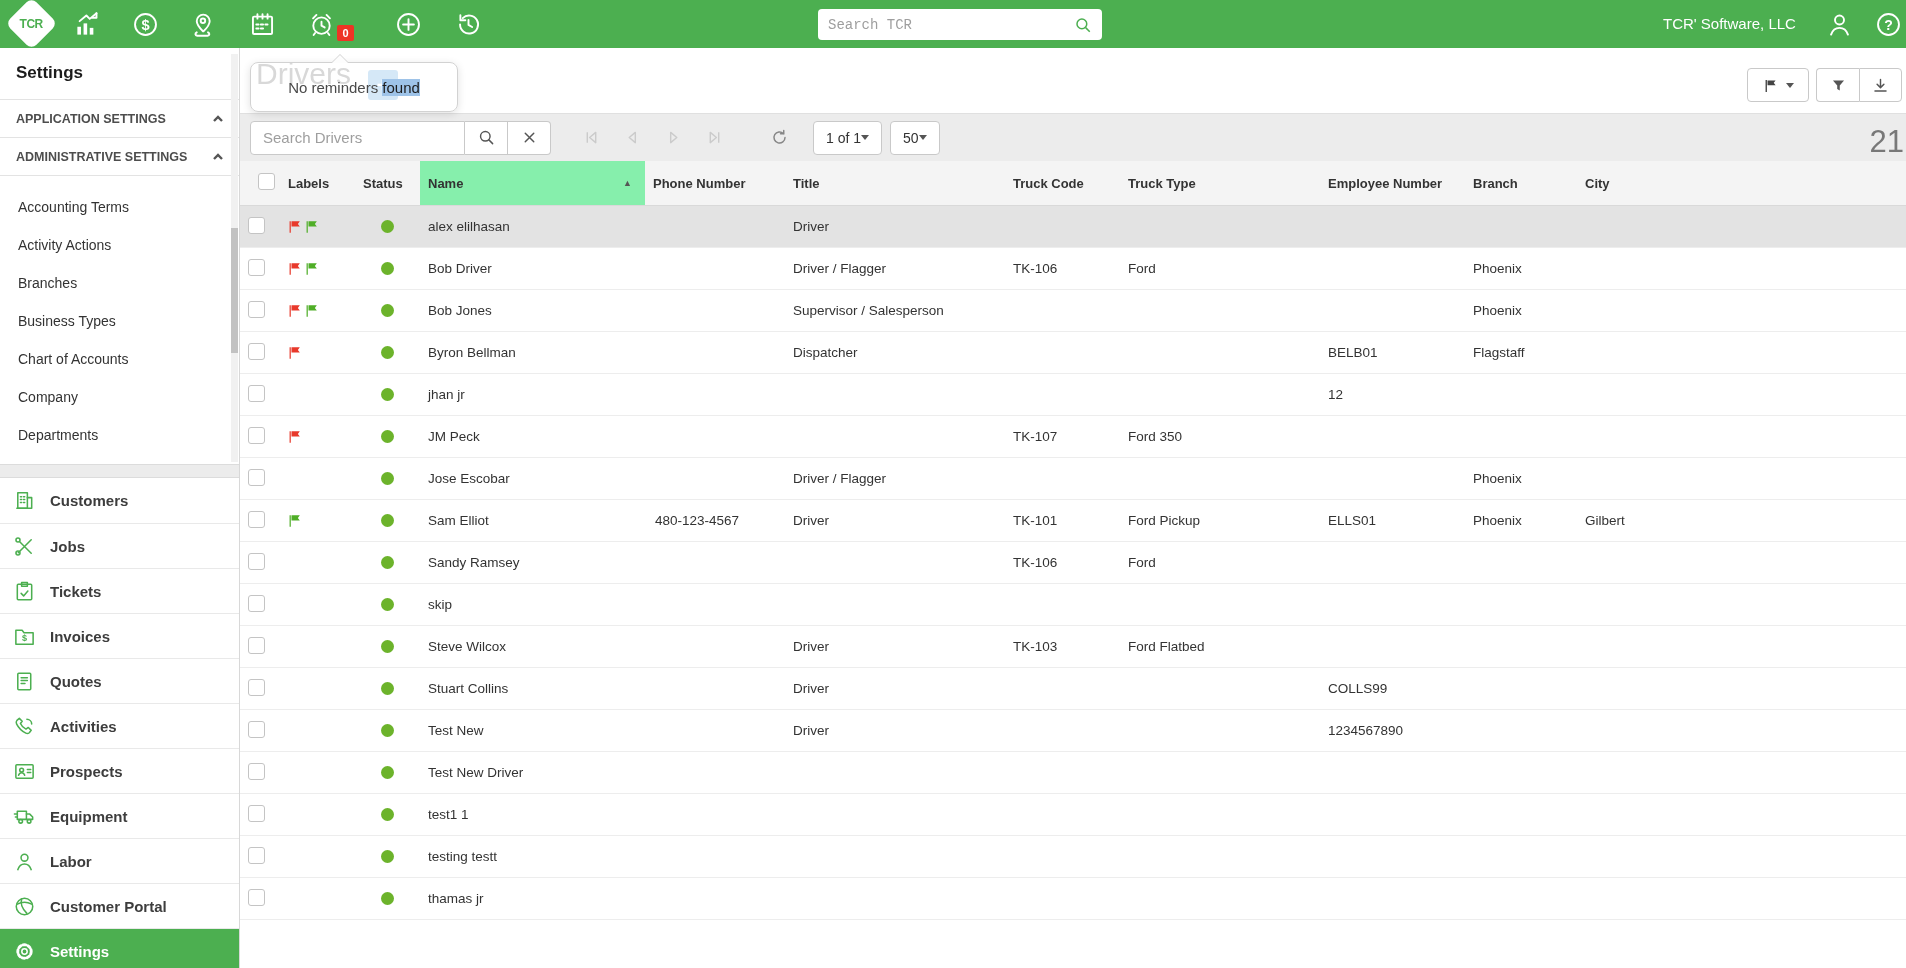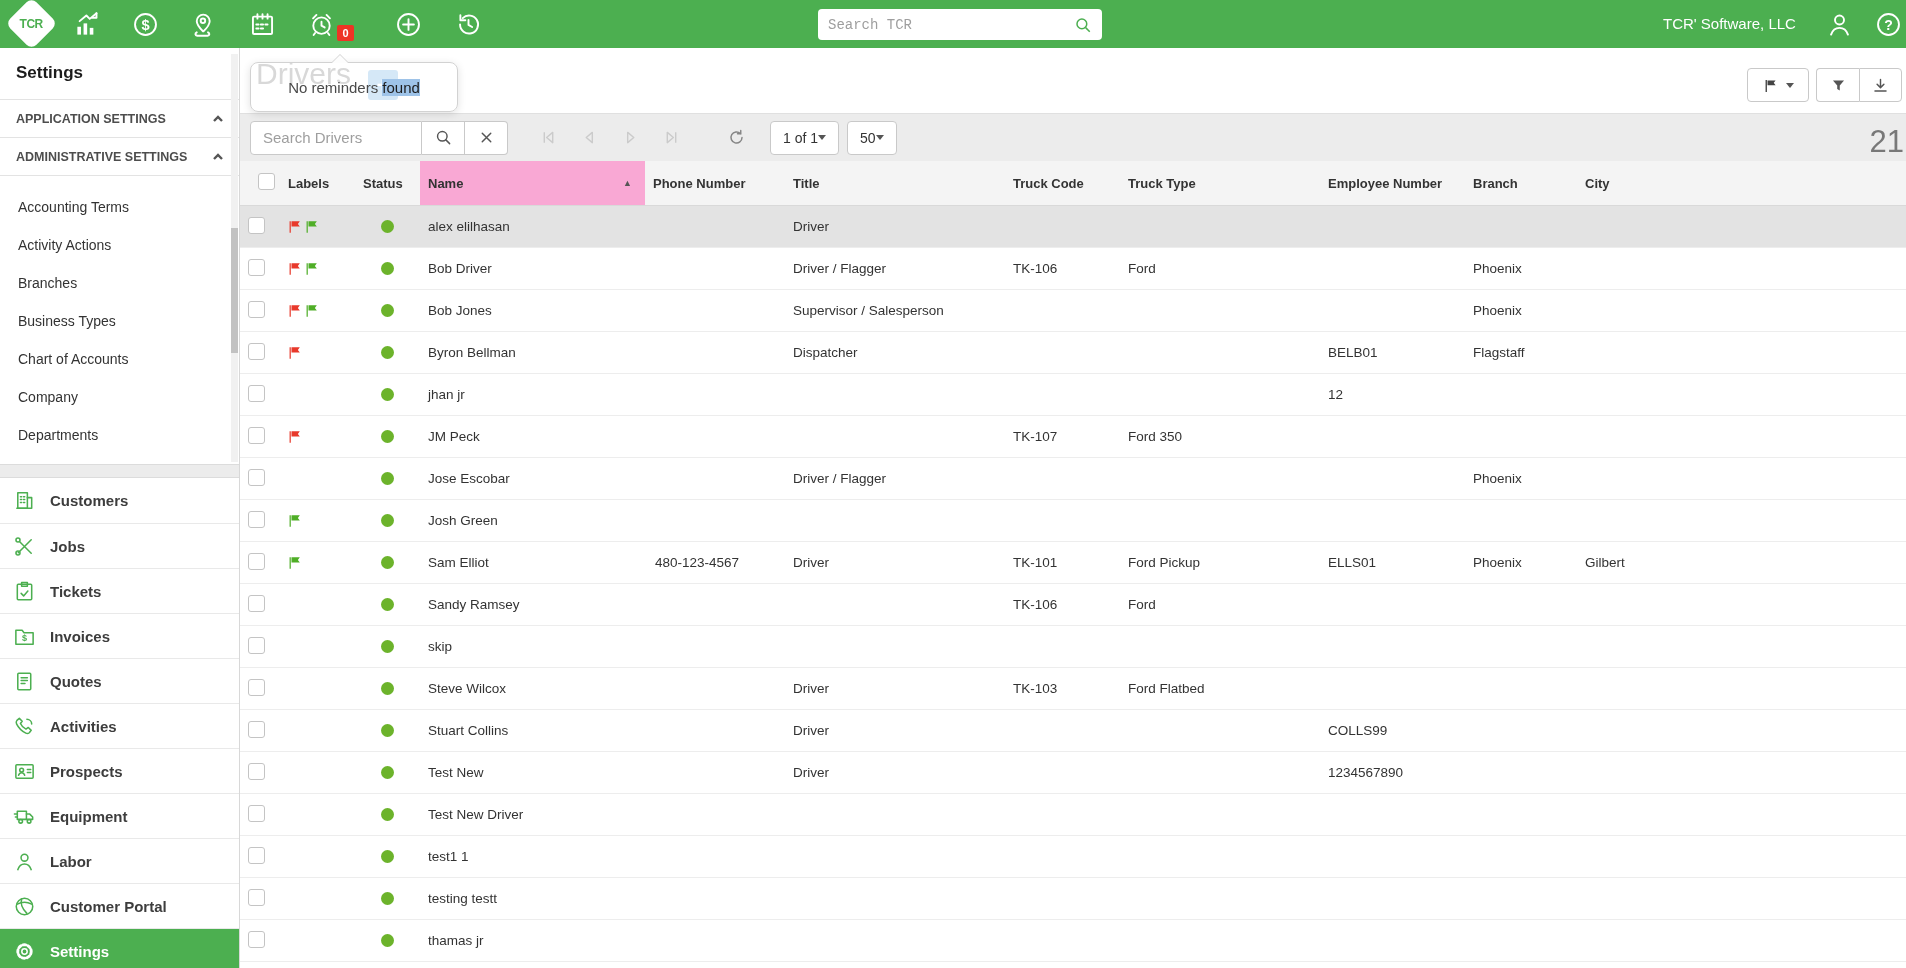--- a/index.html
+++ b/index.html
@@ -80,21 +80,21 @@
   .icon-btn { width:43px; }
   .icon-btn:first-child { border-radius:4px 0 0 4px; border-right:none; }
   .icon-btn:last-child { border-radius:0 4px 4px 0; }
   .caret { display:inline-block; width:0; height:0; border-left:4px solid transparent;
            border-right:4px solid transparent; border-top:5px solid #555; }
 
   
   .toolbar { position:absolute; top:65px; left:0; right:0; height:48px; background:#ececec;
              border-top:1px solid #e0e0e0; display:flex; align-items:center; padding-left:10px; }
   .search-group { display:flex; height:34px; }
-  .search-group input { width:172px; border:1px solid #c9c9c9; border-radius:4px 0 0 4px;
+  .search-group input { width:215px; border:1px solid #c9c9c9; border-radius:4px 0 0 4px;
              padding:0 12px; font-size:15px; color:#333; outline:none; background:#fff;
              font-family:"Liberation Sans", sans-serif; }
   .search-group input::placeholder { color:#9e9e9e; }
   .sg-btn { width:43px; background:#fff; border:1px solid #c9c9c9; border-left:none;
             display:flex; align-items:center; justify-content:center; cursor:pointer; }
   .sg-btn.last { border-radius:0 4px 4px 0; }
   .sg-btn svg { width:17px; height:17px; stroke:#555; fill:none; stroke-width:1.7; stroke-linecap:round; }
   .pager { display:flex; align-items:center; margin-left:25px; }
   .pg { width:30px; height:30px; display:flex; align-items:center; justify-content:center;
         margin-right:11px; cursor:default; }
@@ -108,21 +108,21 @@
   .dd-page { margin-left:19px; }
   .dd-size { margin-left:8px; }
   .record-count { margin-left:auto; margin-right:2px; font-size:31px; color:#787878;
                   align-self:flex-end; line-height:38px; }
 
   
   .cols { display:grid; grid-template-columns:40px 75px 65px 225px 140px 220px 115px 200px 145px 112px minmax(0,1fr); }
   .thead { position:absolute; top:113px; left:0; right:0; height:45px; background:#f4f4f4;
            border-bottom:1px solid #d9d9d9; align-items:center; font-size:13px; font-weight:bold; color:#333; }
   .th { padding-left:8px; cursor:pointer; }
-  .th-name { background:#f9a8d4; height:100%; display:flex; align-items:center;
+  .th-name { background:#86efac; height:100%; display:flex; align-items:center;
              justify-content:space-between; padding:0 13px 0 8px; }
   .sort-arrow { font-size:9px; color:#555; }
   .checkbox { display:inline-block; width:17px; height:17px; background:#fff;
               border:1px solid #c4c4c4; border-radius:3px; cursor:pointer; }
   .td-check { padding-left:18px; }
   .tbody { position:absolute; top:158px; left:0; right:0; bottom:0; overflow:hidden; }
   .trow { height:42px; align-items:center; border-bottom:1px solid #ededed; font-size:13.5px;
           color:#333; background:#fff; cursor:pointer; }
   .trow.selected { background:#e3e3e3; }
   .td { padding-left:8px; overflow:hidden; white-space:nowrap; }
@@ -593,40 +593,20 @@
           <div class="td td-check"><span class="checkbox"></span></div>
           <div class="td td-labels">
             <svg viewBox="0 0 16 16">
               <path d="M2.5 1.5v13" stroke="#4fae27" stroke-width="1.4" fill="none"></path>
               <polygon points="4,1.5 13.5,1.5 11.3,4.5 13.5,7.5 4,7.5" fill="#4fae27"></polygon>
             </svg>
           </div>
           <div class="td td-status">
             <span class="dot"></span>
           </div>
-          <div class="td">Josh Green</div>
-          <div class="td td-phone"></div>
-          <div class="td"></div>
-          <div class="td"></div>
-          <div class="td"></div>
-          <div class="td"></div>
-          <div class="td"></div>
-          <div class="td"></div>
-        </div>
-        <div class="trow cols">
-          <div class="td td-check"><span class="checkbox"></span></div>
-          <div class="td td-labels">
-            <svg viewBox="0 0 16 16">
-              <path d="M2.5 1.5v13" stroke="#4fae27" stroke-width="1.4" fill="none"></path>
-              <polygon points="4,1.5 13.5,1.5 11.3,4.5 13.5,7.5 4,7.5" fill="#4fae27"></polygon>
-            </svg>
-          </div>
-          <div class="td td-status">
-            <span class="dot"></span>
-          </div>
           <div class="td">Sam Elliot</div>
           <div class="td td-phone">480-123-4567</div>
           <div class="td">Driver</div>
           <div class="td">TK-101</div>
           <div class="td">Ford Pickup</div>
           <div class="td">ELLS01</div>
           <div class="td">Phoenix</div>
           <div class="td">Gilbert</div>
         </div>
         <div class="trow cols">

